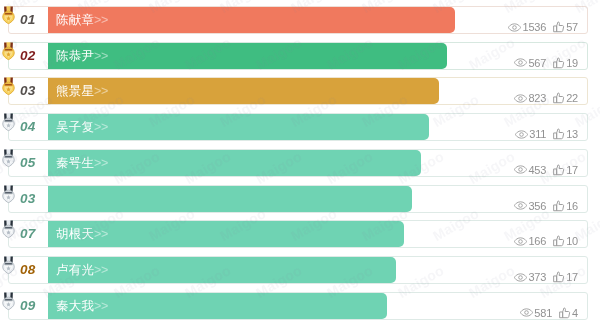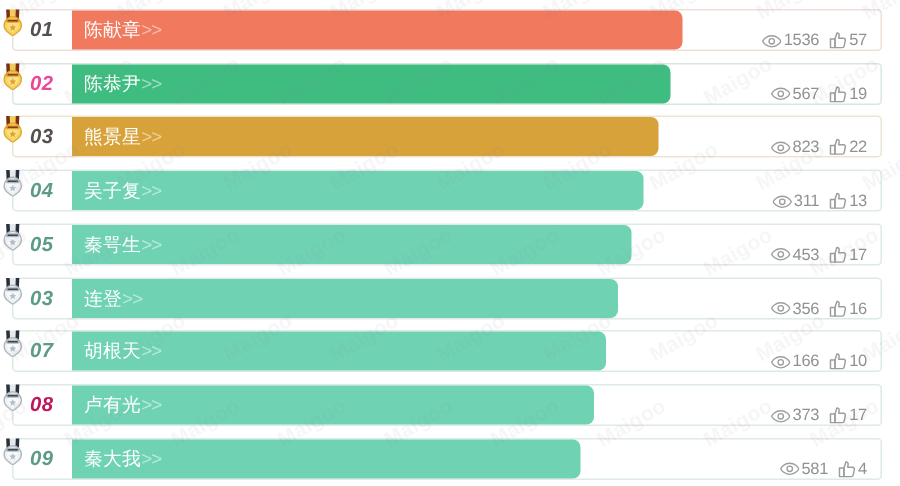--- a/index.html
+++ b/index.html
@@ -83,21 +83,21 @@
             <path d="M8.6 0.5 h8.8 v14 h-8.8 z" fill="#f5cc5b"></path>
             <path d="M4.2 0.8 h4.7 l0.6 13.2 h-4.7 z" fill="#7d2d10"></path>
             <path d="M17.1 0.8 h4.7 l-0.6 13.2 h-4.7 z" fill="#7d2d10"></path>
             <path d="M1.5 21.8 a11.5 11.5 0 0 1 23.0 0 q0 5.2 -4.2 8.6 l-5.6 4.2 q-1.7 1.2 -3.4 0 l-5.6 -4.2 q-4.2 -3.4 -4.2 -8.6 z" fill="#f8d35f"></path>
             <path d="M1.5 21.8 a11.5 11.5 0 0 1 23.0 0 q0 5.2 -4.2 8.6 l-5.6 4.2 q-1.7 1.2 -3.4 0 l-5.6 -4.2 q-4.2 -3.4 -4.2 -8.6 z" fill="none" stroke="#e0a92f" stroke-width="1.8"></path>
             <path d="M5.4 21.7 a7.6 7.6 0 0 1 15.2 0 q0 3.6 -2.9 5.9 l-3.8 2.9 q-0.9 0.7 -1.8 0 l-3.8 -2.9 q-2.9 -2.3 -2.9 -5.9 z" fill="#fbe08a"></path>
             <path d="M13 20.2 l1.4 2.85 l3.15 0.46 l-2.28 2.2 l0.54 3.13 l-2.81 -1.48 l-2.81 1.48 l0.54 -3.13 l-2.28 -2.2 l3.15 -0.46 z" fill="#e0a52e"></path>
             <rect x="3.9" y="13.0" width="18.2" height="5.4" rx="2.3" fill="#e0a030"></rect>
             <rect x="6.0" y="14.7" width="14.0" height="2.0" rx="1.0" fill="#8d3a14"></rect>
           </svg></span>
-        <div class="num" style="color:#ec4899">02</div>
+        <div class="num" style="color:#7f1d1d">02</div>
         <div class="bar" style="width:399px;background:#3FBD81"></div>
         <div class="name"><span>陈恭尹</span><span class="arrows">&gt;&gt;</span></div>
         <div class="stats">
           <span class="stat">
             <span>
               <svg width="13" height="9" viewBox="0 0 26 18" xmlns="http://www.w3.org/2000/svg">
                 <path d="M13 1.6 C5.6 1.6 1.6 7.2 1.0 9 C1.6 10.8 5.6 16.4 13 16.4 C20.4 16.4 24.4 10.8 25.0 9 C24.4 7.2 20.4 1.6 13 1.6 Z" fill="none" stroke="#9d9d9d" stroke-width="1.8" stroke-linejoin="round"></path>
                 <circle cx="13" cy="9" r="3.6" fill="none" stroke="#9d9d9d" stroke-width="1.8"></circle>
               </svg>
             </span>
@@ -229,21 +229,20 @@
             <path d="M17.1 0.8 h4.7 l-0.6 13.2 h-4.7 z" fill="#28313b"></path>
             <path d="M1.5 21.8 a11.5 11.5 0 0 1 23.0 0 q0 5.2 -4.2 8.6 l-5.6 4.2 q-1.7 1.2 -3.4 0 l-5.6 -4.2 q-4.2 -3.4 -4.2 -8.6 z" fill="#eef1f4"></path>
             <path d="M1.5 21.8 a11.5 11.5 0 0 1 23.0 0 q0 5.2 -4.2 8.6 l-5.6 4.2 q-1.7 1.2 -3.4 0 l-5.6 -4.2 q-4.2 -3.4 -4.2 -8.6 z" fill="none" stroke="#aeb6bd" stroke-width="1.8"></path>
             <path d="M5.4 21.7 a7.6 7.6 0 0 1 15.2 0 q0 3.6 -2.9 5.9 l-3.8 2.9 q-0.9 0.7 -1.8 0 l-3.8 -2.9 q-2.9 -2.3 -2.9 -5.9 z" fill="#f7f9fa"></path>
             <path d="M13 20.2 l1.4 2.85 l3.15 0.46 l-2.28 2.2 l0.54 3.13 l-2.81 -1.48 l-2.81 1.48 l0.54 -3.13 l-2.28 -2.2 l3.15 -0.46 z" fill="#b7bfc7"></path>
             <rect x="3.9" y="13.0" width="18.2" height="5.4" rx="2.3" fill="#aeb6bd"></rect>
             <rect x="6.0" y="14.7" width="14.0" height="2.0" rx="1.0" fill="#3c4651"></rect>
           </svg></span>
         <div class="num" style="color:#5c9c86">03</div>
         <div class="bar" style="width:364px;background:#6FD3B3"></div>
-        <div class="name"><span>连登</span><span class="arrows">&gt;&gt;</span></div>
         <div class="stats">
           <span class="stat">
             <span>
               <svg width="13" height="9" viewBox="0 0 26 18" xmlns="http://www.w3.org/2000/svg">
                 <path d="M13 1.6 C5.6 1.6 1.6 7.2 1.0 9 C1.6 10.8 5.6 16.4 13 16.4 C20.4 16.4 24.4 10.8 25.0 9 C24.4 7.2 20.4 1.6 13 1.6 Z" fill="none" stroke="#9d9d9d" stroke-width="1.8" stroke-linejoin="round"></path>
                 <circle cx="13" cy="9" r="3.6" fill="none" stroke="#9d9d9d" stroke-width="1.8"></circle>
               </svg>
             </span>
             <span class="v">356</span>
           </span>
@@ -299,21 +298,21 @@
             <path d="M8.6 0.5 h8.8 v14 h-8.8 z" fill="#e4e9ee"></path>
             <path d="M4.2 0.8 h4.7 l0.6 13.2 h-4.7 z" fill="#28313b"></path>
             <path d="M17.1 0.8 h4.7 l-0.6 13.2 h-4.7 z" fill="#28313b"></path>
             <path d="M1.5 21.8 a11.5 11.5 0 0 1 23.0 0 q0 5.2 -4.2 8.6 l-5.6 4.2 q-1.7 1.2 -3.4 0 l-5.6 -4.2 q-4.2 -3.4 -4.2 -8.6 z" fill="#eef1f4"></path>
             <path d="M1.5 21.8 a11.5 11.5 0 0 1 23.0 0 q0 5.2 -4.2 8.6 l-5.6 4.2 q-1.7 1.2 -3.4 0 l-5.6 -4.2 q-4.2 -3.4 -4.2 -8.6 z" fill="none" stroke="#aeb6bd" stroke-width="1.8"></path>
             <path d="M5.4 21.7 a7.6 7.6 0 0 1 15.2 0 q0 3.6 -2.9 5.9 l-3.8 2.9 q-0.9 0.7 -1.8 0 l-3.8 -2.9 q-2.9 -2.3 -2.9 -5.9 z" fill="#f7f9fa"></path>
             <path d="M13 20.2 l1.4 2.85 l3.15 0.46 l-2.28 2.2 l0.54 3.13 l-2.81 -1.48 l-2.81 1.48 l0.54 -3.13 l-2.28 -2.2 l3.15 -0.46 z" fill="#b7bfc7"></path>
             <rect x="3.9" y="13.0" width="18.2" height="5.4" rx="2.3" fill="#aeb6bd"></rect>
             <rect x="6.0" y="14.7" width="14.0" height="2.0" rx="1.0" fill="#3c4651"></rect>
           </svg></span>
-        <div class="num" style="color:#be185d">08</div>
+        <div class="num" style="color:#a16207">08</div>
         <div class="bar" style="width:348px;background:#6FD3B3"></div>
         <div class="name"><span>卢有光</span><span class="arrows">&gt;&gt;</span></div>
         <div class="stats">
           <span class="stat">
             <span>
               <svg width="13" height="9" viewBox="0 0 26 18" xmlns="http://www.w3.org/2000/svg">
                 <path d="M13 1.6 C5.6 1.6 1.6 7.2 1.0 9 C1.6 10.8 5.6 16.4 13 16.4 C20.4 16.4 24.4 10.8 25.0 9 C24.4 7.2 20.4 1.6 13 1.6 Z" fill="none" stroke="#9d9d9d" stroke-width="1.8" stroke-linejoin="round"></path>
                 <circle cx="13" cy="9" r="3.6" fill="none" stroke="#9d9d9d" stroke-width="1.8"></circle>
               </svg>
             </span>

